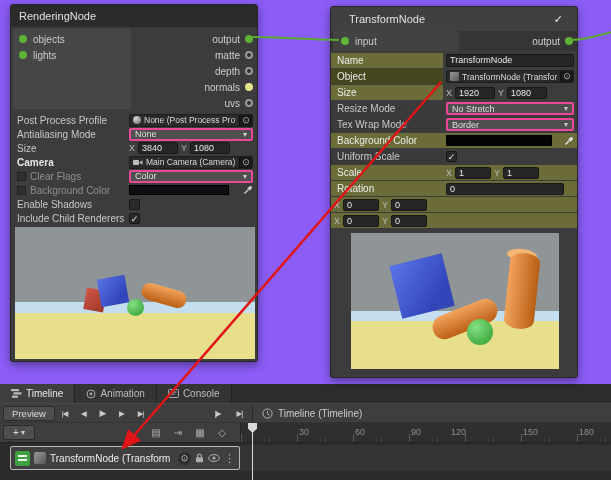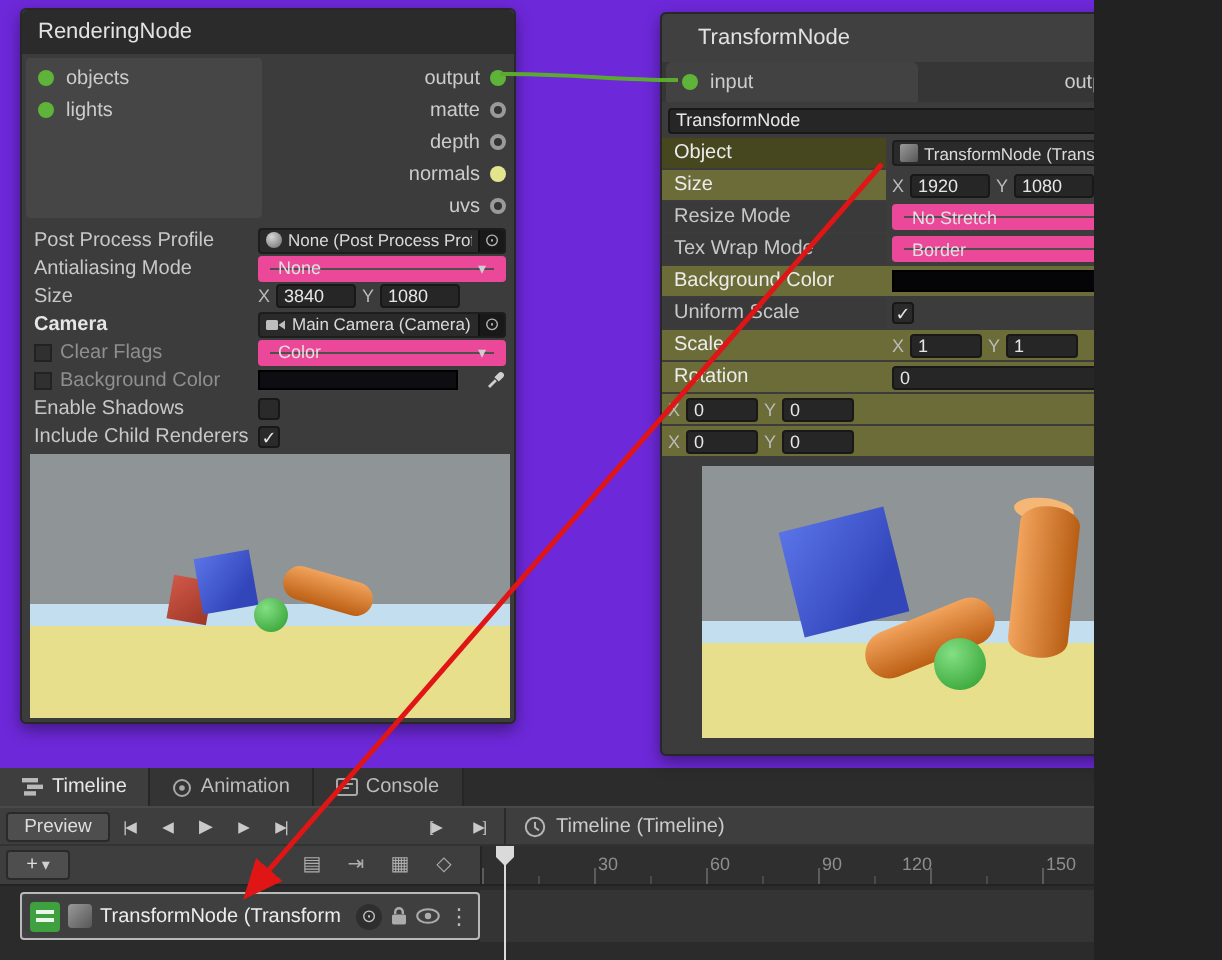--- a/index.html
+++ b/index.html
@@ -1,17 +1,17 @@
 <!DOCTYPE html>
 <html><head>
 <meta charset="utf-8">
 <style>
   * { margin:0; padding:0; box-sizing:border-box; }
   body { background:#222; font-family:"Liberation Sans", sans-serif; }
-  .canvas { position:relative; width:547px; height:480px; background:#6d28d9; overflow:hidden;
+  .canvas { position:relative; width:611px; height:480px; background:#8b5cf6; overflow:hidden;
             font-family:"Liberation Sans", sans-serif; }
 
   
   .node { position:absolute; background:#3C3C3C; border:1px solid #272727; border-radius:3px;
           box-shadow:0 3px 8px rgba(0,0,0,.4); z-index:10; }
   .left-node  { left:10px; top:4px;  width:248px; height:358px; }
   .right-node { left:330px; top:6px; width:248px; height:372px; }
 
   .node-header { height:22px; line-height:22px; background:#2B2B2B; color:#E2E2E2;
                  font-size:11px; padding:0 8px; border-radius:3px 3px 0 0; }
@@ -41,21 +41,21 @@
   .prop-label.bold { color:#E6E6E6; font-weight:bold; }
   .prop-label.dim  { color:#8F8F8F; }
   .prop-ctrl { flex:1; display:flex; align-items:center; gap:3px; padding-right:4px; min-width:0; }
 
   .objfield { flex:1; height:13px; background:#2A2A2A; border:1px solid #1D1D1D; border-radius:2px;
               display:flex; align-items:center; gap:3px; padding-left:3px; font-size:8.5px;
               color:#DADADA; overflow:hidden; white-space:nowrap; min-width:0; }
   .objfield .txt { flex:1; overflow:hidden; white-space:nowrap; min-width:0; }
   .picker { flex:none; width:13px; height:13px; background:#191919; border-left:1px solid #101010;
             color:#B5B5B5; font-size:9px; line-height:13px; text-align:center; }
-  .dropdown { flex:1; height:13px; background:#4F4F4F; border:6px solid #ec4899; border-radius:2px;
+  .dropdown { flex:1; height:13px; background:#4F4F4F; border:2px solid #ec4899; border-radius:2px;
               display:flex; align-items:center; justify-content:space-between; padding:0 4px;
               font-size:9px; color:#E0E0E0; min-width:0; }
   .dropdown .txt { overflow:hidden; white-space:nowrap; }
   .caret { font-size:8px; color:#CFCFCF; }
   .axis { color:#BBBBBB; font-size:9px; flex:none; }
   .numfield { width:40px; height:12px; background:#262626; border:1px solid #181818;
               border-radius:2px; color:#E6E6E6; font-size:9px; line-height:10px; padding:0 3px; }
   .checkbox { width:11px; height:11px; background:#2A2A2A; border:1px solid #181818;
               border-radius:2px; color:#E8E8E8; font-size:9px; line-height:10px; text-align:center; }
   .mini-check { width:9px; height:9px; background:#303030; border:1px solid #222222; flex:none; }
@@ -307,20 +307,21 @@
         <span>input</span>
       </div>
       <div class="output-side">
         <span>output</span>
         <span class="dot green"></span>
       </div>
     </div>
 
     <div class="trows">
       <div class="trow">
+        <span class="tlabel olive">Name</span>
         <div class="tvalue">
           <span class="namefield">TransformNode</span>
         </div>
       </div>
       <div class="trow">
         <span class="tlabel darkolive">Object</span>
         <div class="tvalue">
           <div class="objfield">
             <span class="obj-icon"></span>
             <span class="txt">TransformNode (Transform Node</span>

